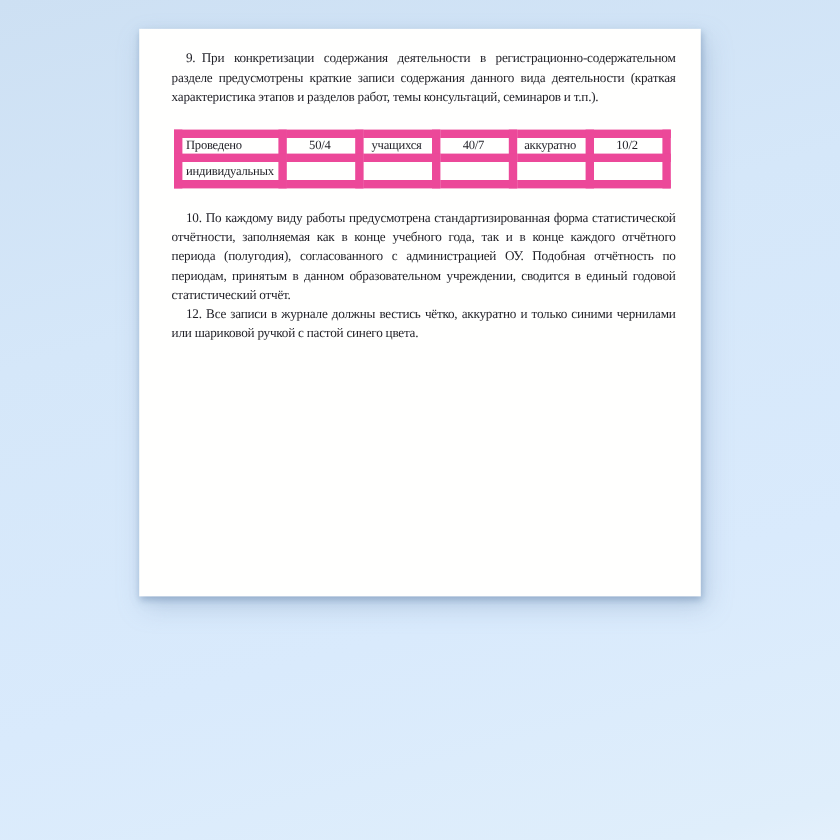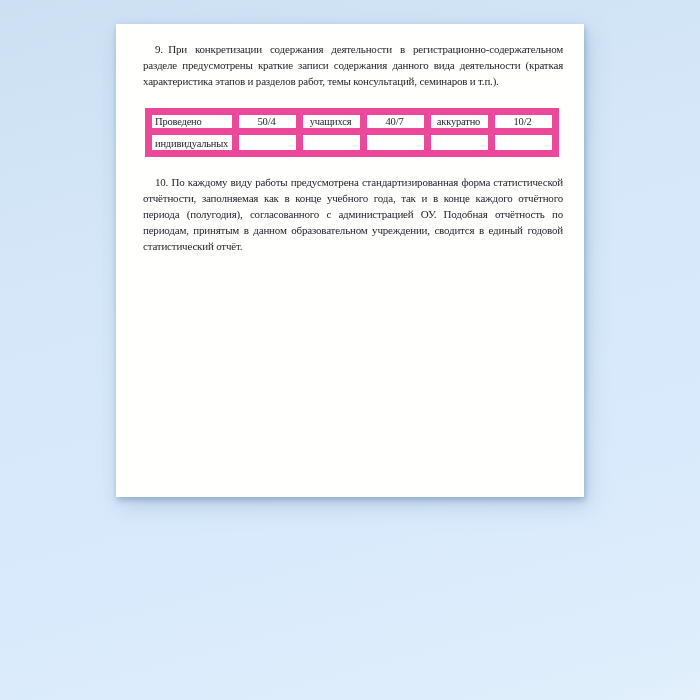--- a/index.html
+++ b/index.html
@@ -92,16 +92,17 @@
           <td></td>
           <td></td>
           <td></td>
           <td></td>
           <td></td>
         </tr>
       </tbody>
         </table>
 
       <p class="para">10. По каждому виду работы предусмотрена стандартизированная форма статистической отчётности, заполняемая как в конце учебного года, так и в конце каждого отчётного периода (полугодия), согласованного с администрацией ОУ. Подобная отчётность по периодам, принятым в данном образовательном учреждении, сводится в единый годовой статистический отчёт.</p>
+      <p class="para">12. Все записи в журнале должны вестись чётко, аккуратно и только синими чернилами или шариковой ручкой с пастой синего цвета.</p>
 
     </div>
   </div>
 </div>
 
 </body></html>

